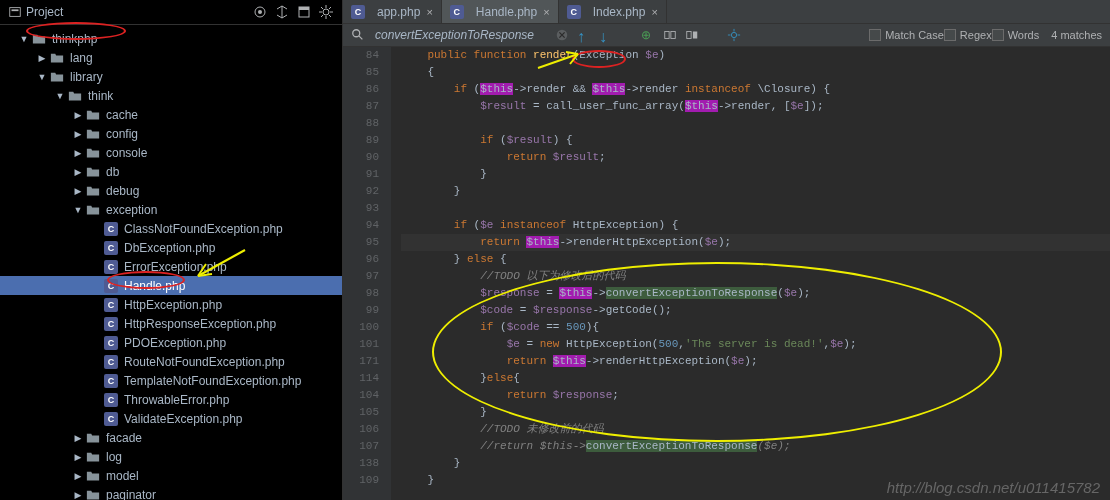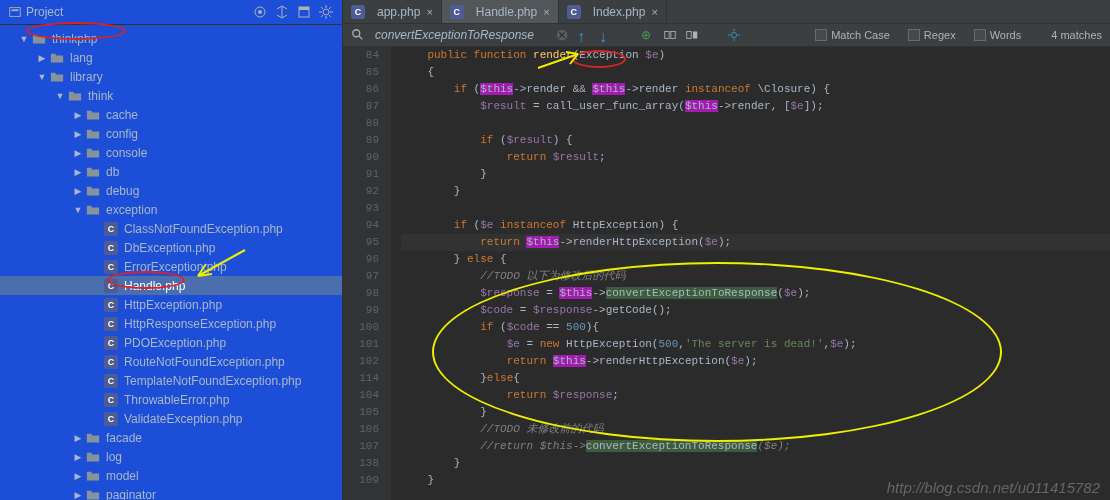--- a/index.html
+++ b/index.html
@@ -1,18 +1,18 @@
 <!DOCTYPE html>
 <html><head>
   <meta charset="utf-8">
   <style>
     * { margin: 0; padding: 0; box-sizing: border-box; }
     body { font-family: "Segoe UI", sans-serif; font-size: 12px; background: #2b2b2b; color: #a9b7c6; width: 1110px; height: 500px; overflow: hidden; display: flex; }
     
-    .sidebar { width: 343px; background: #1d4ed8; border-right: 1px solid #323232; display: flex; flex-direction: column; }
+    .sidebar { width: 343px; background: #000000; border-right: 1px solid #323232; display: flex; flex-direction: column; }
     .sidebar-header { display: flex; align-items: center; padding: 4px 8px; border-bottom: 1px solid #323232; }
     .sidebar-header .title-icon { width: 14px; height: 14px; margin-right: 4px; }
     .sidebar-header .spacer { flex: 1; }
     .sidebar-header .toolbar-icon { width: 16px; height: 16px; margin-left: 6px; color: #afb1b3; cursor: pointer; }
     
     .tree { flex: 1; overflow: auto; padding: 4px 0; }
     .tree-item { display: flex; align-items: center; padding: 2px 0; white-space: nowrap; cursor: pointer; height: 19px; }
     .tree-item.selected { background: #4b6eaf; color: #fff; }
     .chevron { width: 12px; height: 12px; margin-right: 2px; display: inline-flex; align-items: center; justify-content: center; font-size: 9px; color: #a9b7c6; }
     .folder-icon { width: 14px; height: 14px; margin-right: 6px; display: inline-flex; }
@@ -25,21 +25,21 @@
     .tabs { display: flex; background: #3c3f41; border-bottom: 1px solid #323232; height: 24px; }
     .tab { display: flex; align-items: center; padding: 0 8px; border-right: 1px solid #323232; cursor: pointer; gap: 6px; }
     .tab.active { background: #515658; }
     .tab-close { font-size: 11px; color: #afb1b3; cursor: pointer; }
     
     .search-bar { display: flex; align-items: center; padding: 4px 8px; background: #3c3f41; border-bottom: 1px solid #323232; gap: 10px; }
     .search-icon { width: 14px; height: 14px; color: #afb1b3; }
     .search-input-text { font-style: italic; color: #a9b7c6; flex: 0 0 auto; min-width: 170px; }
     .search-controls { display: flex; gap: 8px; align-items: center; }
     .ctrl-icon { width: 14px; height: 14px; color: #afb1b3; cursor: pointer; }
-    .checkbox-row { display: flex; align-items: center; gap: 18px; margin-left: auto; font-size: 11px; color: #afb1b3; }
+    .checkbox-row { display: flex; align-items: center; margin-left: auto; font-size: 11px; color: #afb1b3; }
     .cb { display: flex; align-items: center; gap: 4px; }
     .cb-box { width: 12px; height: 12px; border: 1px solid #6b6b6b; background: #45494a; }
     .matches { color: #afb1b3; margin-left: 12px; text-align: center; }
     
     .editor { flex: 1; display: flex; overflow: hidden; font-family: Consolas, "Courier New", monospace; font-size: 11px; line-height: 17px; position: relative; }
     .gutter { width: 48px; text-align: right; padding-right: 12px; color: #606366; background: #313335; user-select: none; }
     .gutter div { height: 17px; }
     .code { flex: 1; padding-left: 10px; position: relative; }
     .code-line { height: 17px; white-space: pre; }
     .code-line.cur { background: #323232; }
@@ -376,21 +376,21 @@
         <div>92</div>
         <div>93</div>
         <div>94</div>
         <div>95</div>
         <div>96</div>
         <div>97</div>
         <div>98</div>
         <div>99</div>
         <div>100</div>
         <div>101</div>
-        <div>102</div>
+        <div>171</div>
         <div>114</div>
         <div>104</div>
         <div>105</div>
         <div>106</div>
         <div>107</div>
         <div>138</div>
         <div>109</div>
       </div>
     <div class="code" id="code">
         <div class="code-line">    <span class="kw">public function</span> <span class="fn">render</span>(Exception <span class="var">$e</span>)</div>

